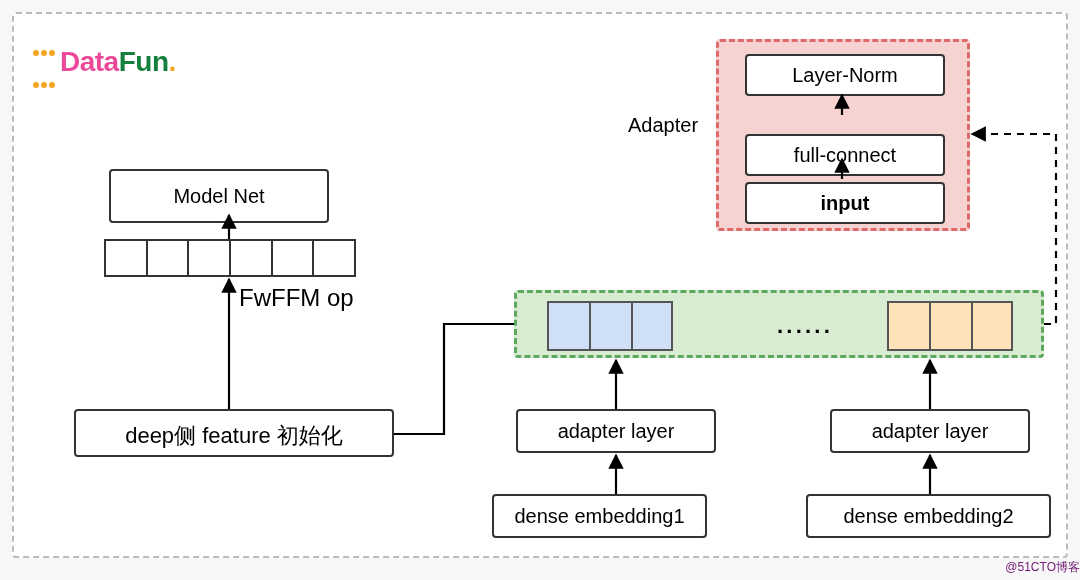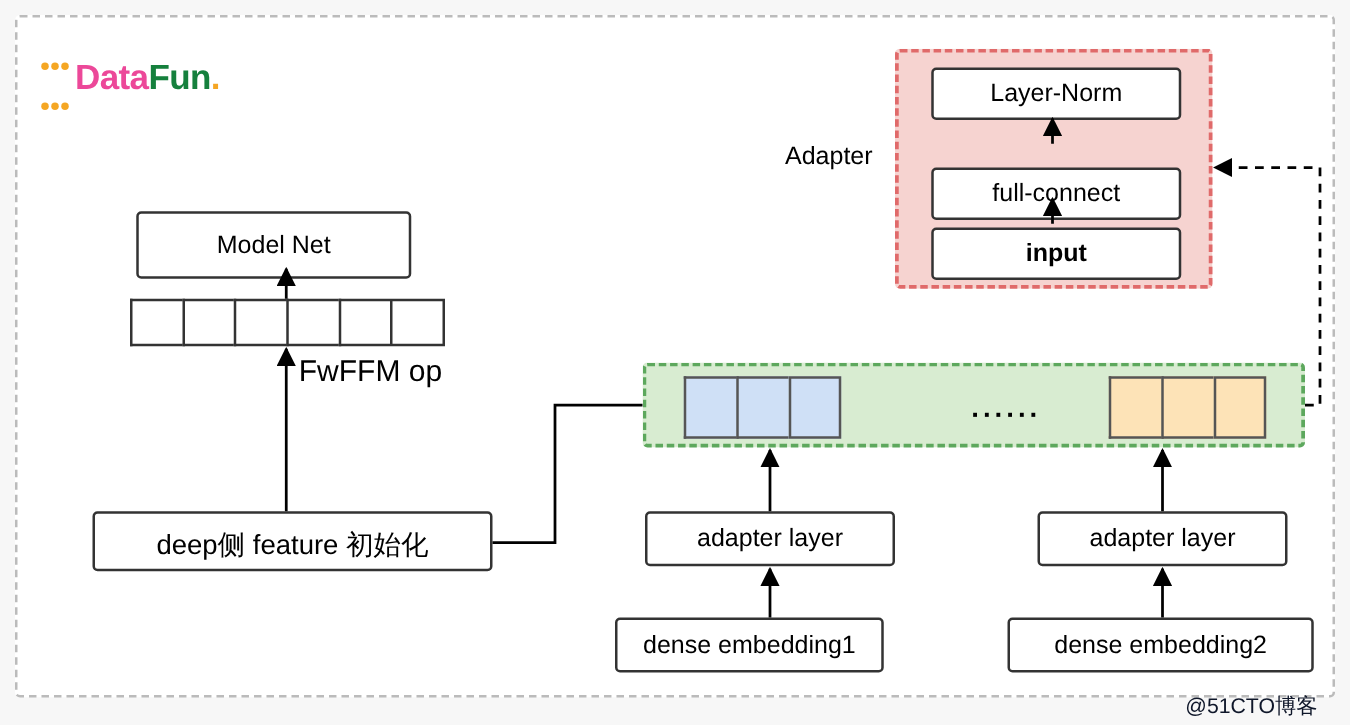--- a/index.html
+++ b/index.html
@@ -100,21 +100,21 @@
   }
   .adapterlabel{
     position:absolute; left:614px; top:100px; font-size:20px;
   }
   .pinkpanel .box{ left:26px; width:200px; height:42px; font-size:20px; }
   .p-ln{ top:12px; }
   .p-fc{ top:92px; }
   .p-in{ top:140px;font-weight:bold; }
 
   .watermark{
-    position:absolute; right:26px; bottom:4px; color:#0f172a; font-size:17px;
+    position:absolute; right:0; bottom:4px; color:#701a75; font-size:12px;
   }
 
   svg.arrows{
     position:absolute; left:0; top:0; width:100%; height:100%;
     pointer-events:none;
   }
   .arrow-solid{ stroke:#000; stroke-width:2.2; fill:none; marker-end:url(#ah); }
   .arrow-dash { stroke:#000; stroke-width:2.2; fill:none; stroke-dasharray:7 6; marker-end:url(#ah); }
   .conn { stroke:#000; stroke-width:2.2; fill:none; }
 </style>

